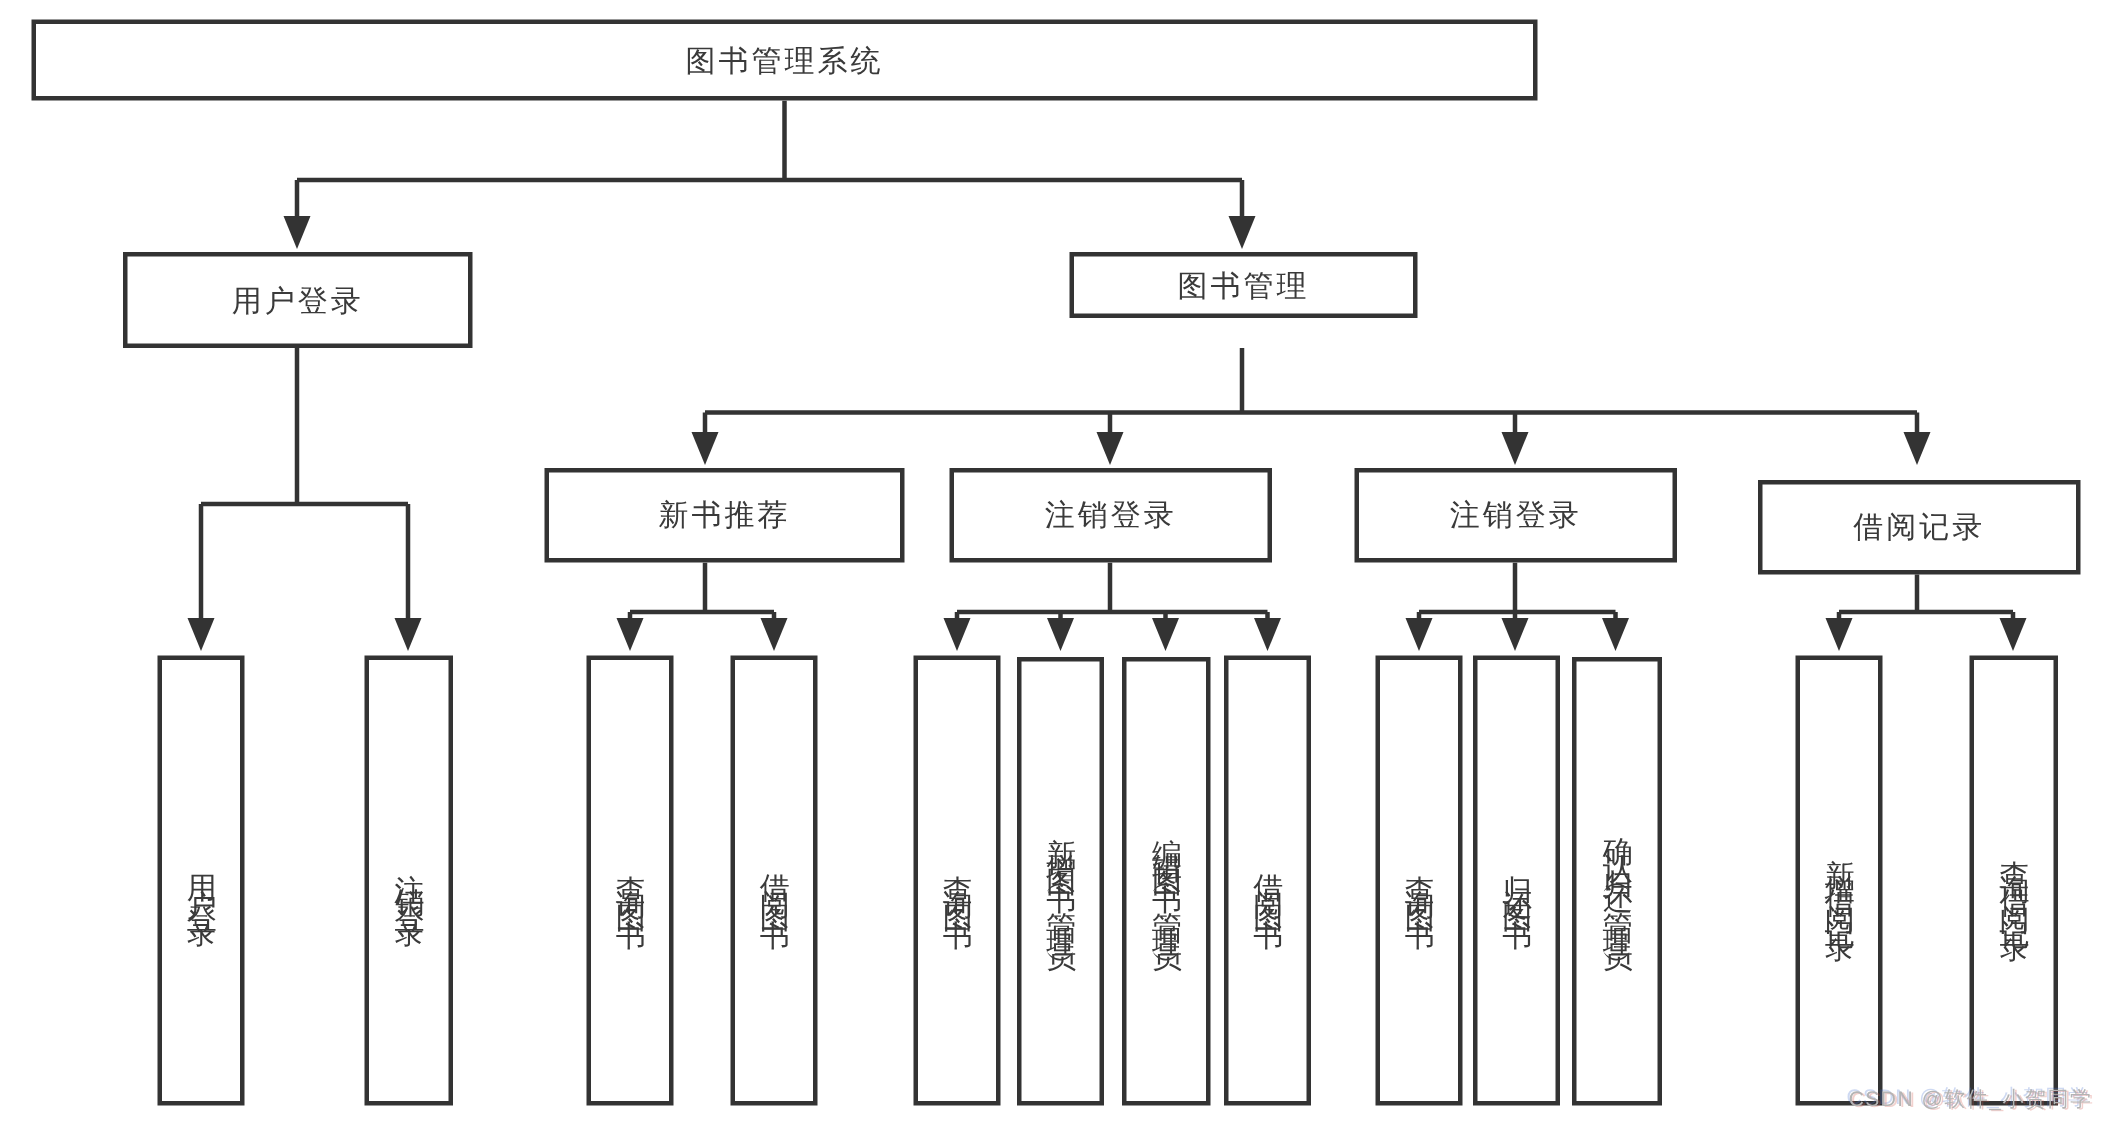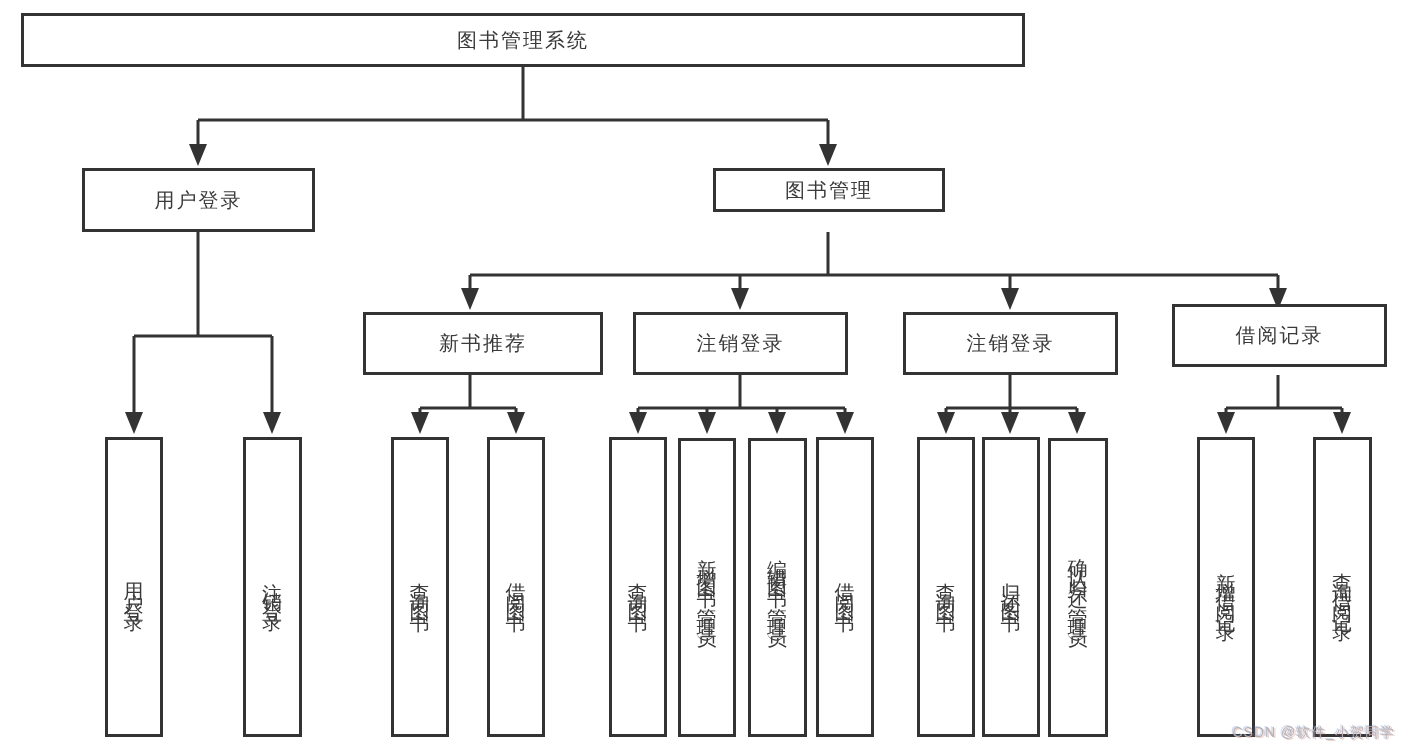--- a/index.html
+++ b/index.html
@@ -119,21 +119,21 @@
 
   <div class="node" style="left:363px;top:312px;width:240px;height:63px">
     <span class="hlbl">新书推荐</span>
   </div>
   <div class="node" style="left:633px;top:312px;width:215px;height:63px">
     <span class="hlbl">注销登录</span>
   </div>
   <div class="node" style="left:903px;top:312px;width:215px;height:63px">
     <span class="hlbl">注销登录</span>
   </div>
-  <div class="node" style="left:1172px;top:304px;width:215px;height:63px">
+  <div class="node" style="left:1172px;top:320px;width:215px;height:63px">
     <span class="hlbl">借阅记录</span>
   </div>
 
   <div class="node" style="left:105px;top:437px;width:58px;height:300px">
     <span class="vlbl">用户登录</span>
   </div>
   <div class="node" style="left:243px;top:437px;width:59px;height:300px">
     <span class="vlbl">注销登录</span>
   </div>
 

